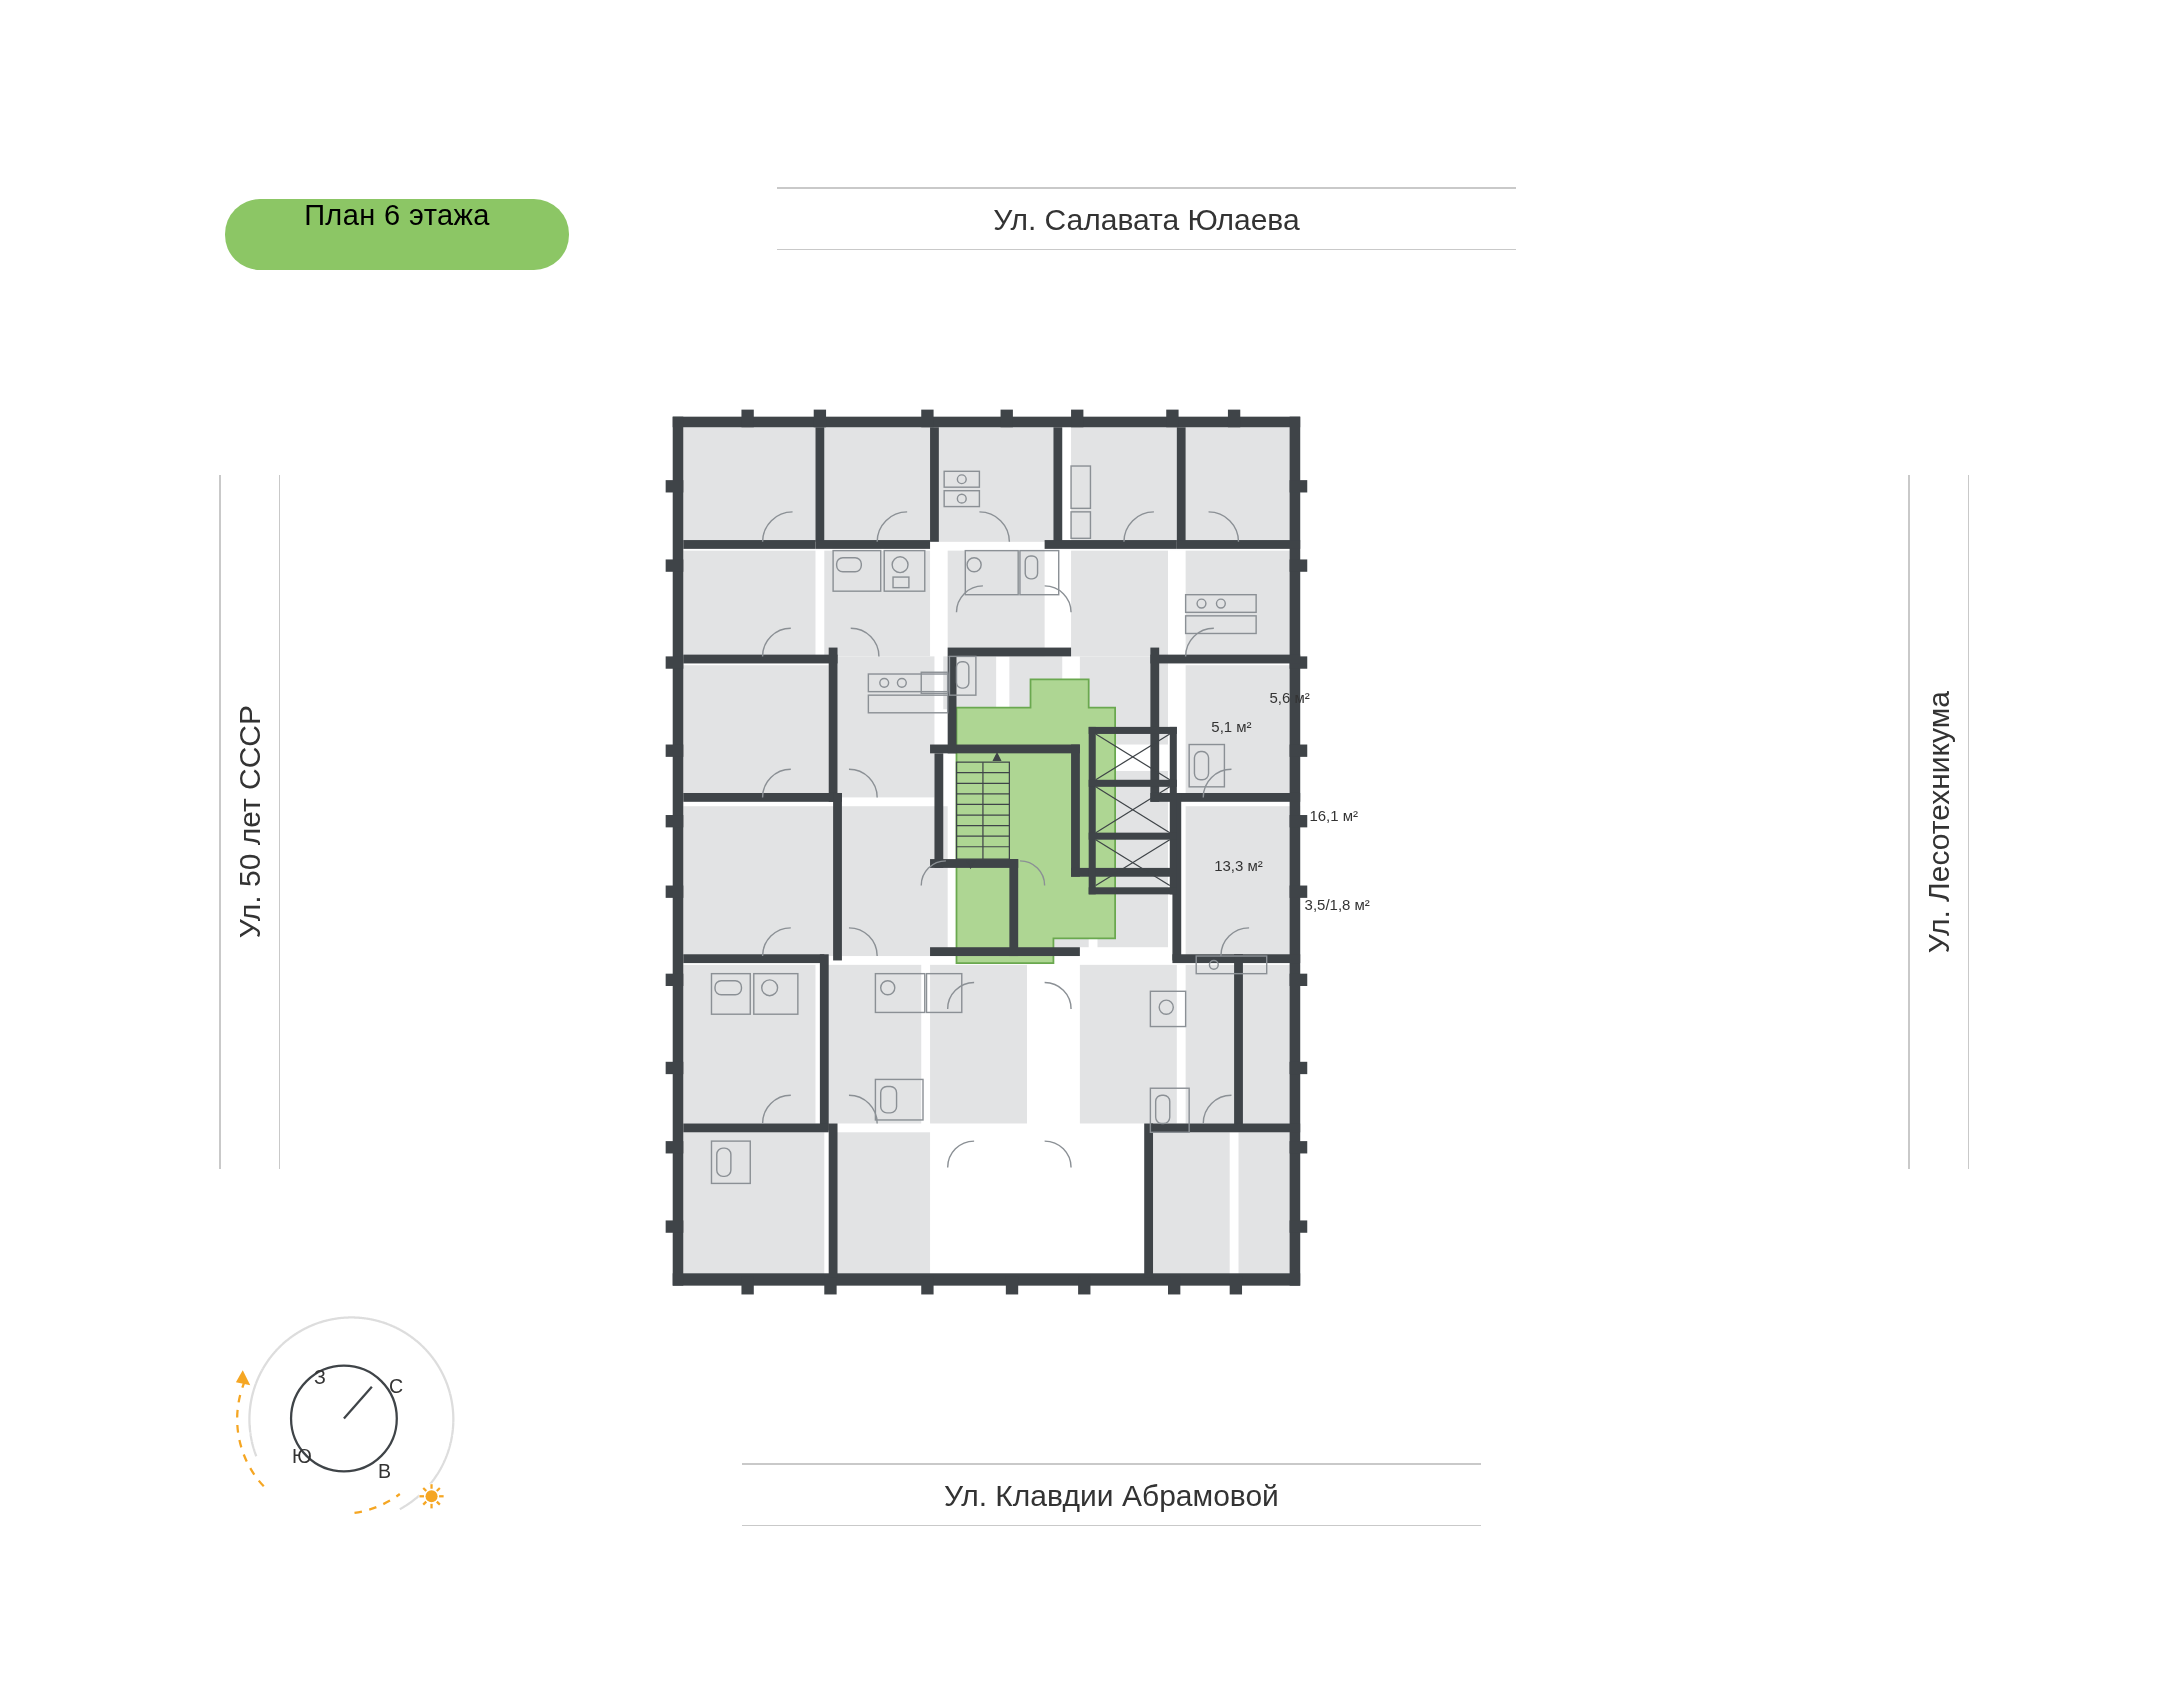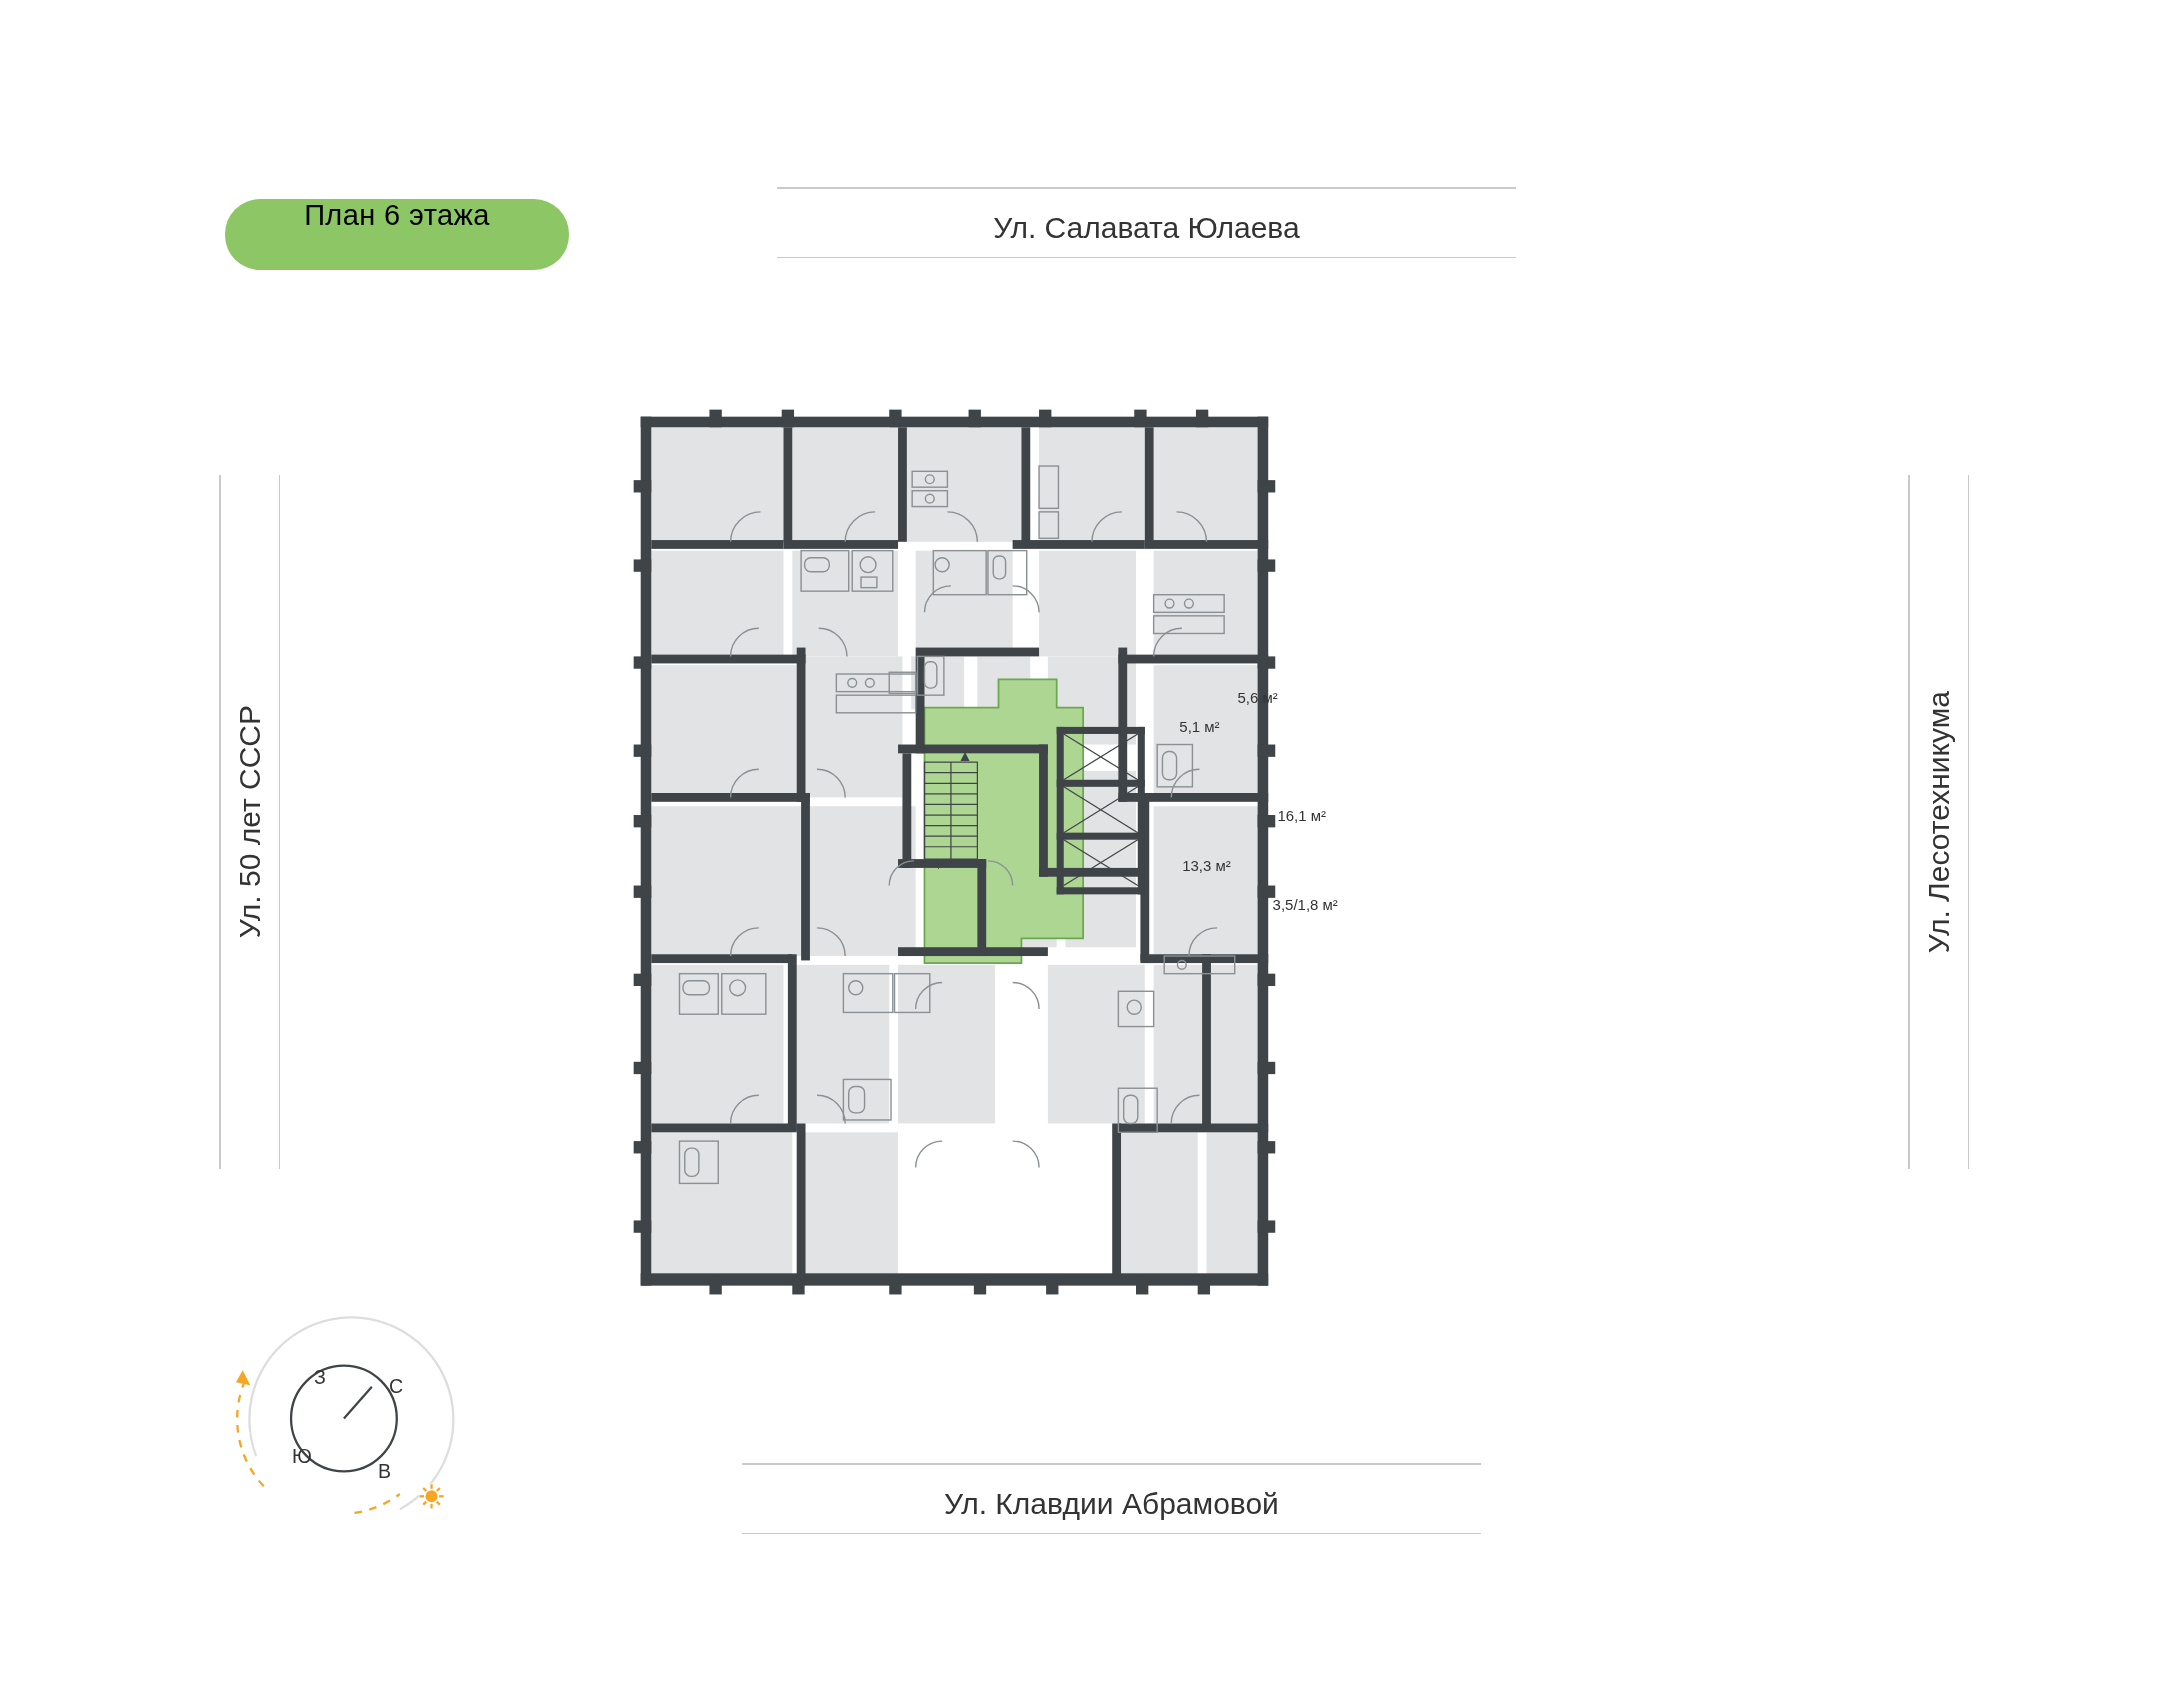--- a/index.html
+++ b/index.html
@@ -41,21 +41,21 @@
     width: 739px;
   }
   .street-h .rule {
     width: 100%;
     height: 1.5px;
     background: #c9c9c9;
   }
   .street-h .txt {
     font-size: 30px;
     color: #333333;
-    padding: 22px 0 12px 0;
+    padding: 14px 0 12px 0;
     white-space: nowrap;
   }
   #street-top { left: 777px; top: 187px; }
   #street-bottom { left: 742px; top: 1463px; }
 
   .street-v {
     position: absolute;
     display: flex;
     flex-direction: row;
     align-items: center;
@@ -88,21 +88,21 @@
   }
   #compass .c-label {
     position: absolute;
     font-size: 19.6px;
     color: #333333;
   }
 
   
   #plan-wrap {
     position: absolute;
-    left: 624px;
+    left: 656px;
     top: 392px;
     width: 883px;
     height: 943px;
   }
   #plan-svg { display: block; }
 
   .area-label {
     font-family: "Liberation Sans", sans-serif;
     font-size: 17px;
     fill: #333333;

